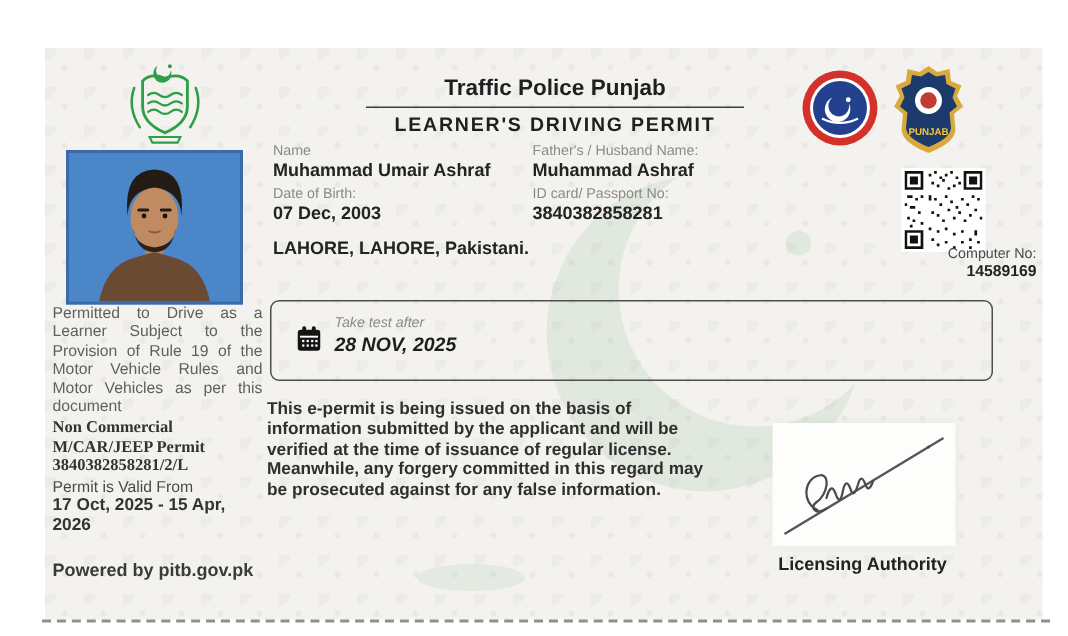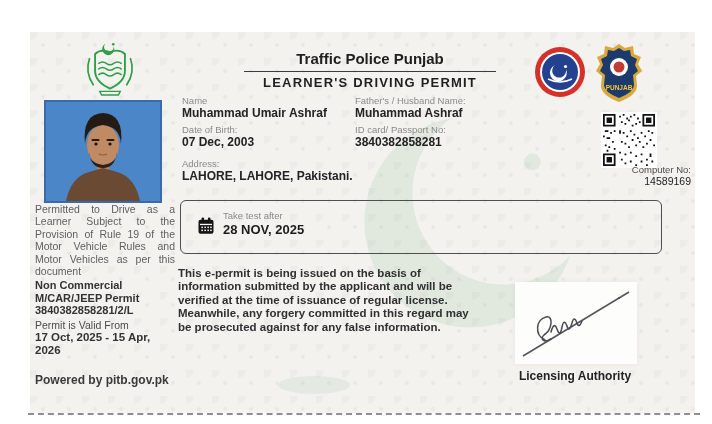--- a/index.html
+++ b/index.html
@@ -28,21 +28,21 @@
   .govt-logo{position:absolute;left:52px;top:6px;}
   .photo{
     position:absolute;left:14px;top:68px;width:114px;height:99px;
     border:2px solid #3a6aa8;background:#4a86c8;box-sizing:content-box;
   }
   .permission{
     position:absolute;left:5px;top:171px;width:140px;margin:0;
     font-size:10.5px;line-height:12.4px;color:#5f5f5f;text-align:justify;
   }
   .category{position:absolute;left:5px;top:247px;width:146px;
-    font-size:11px;line-height:12.6px;font-weight:bold;color:#333;}
+    font-size:11px;line-height:12.6px;font-weight:bold;color:#333;font-family:Liberation Serif, serif;}
   .validity{position:absolute;left:5px;top:287px;width:142px;}
   .validity .lbl{font-size:10.5px;line-height:12px;color:#4a4a4a;}
   .validity .val{font-size:11.5px;line-height:12.6px;font-weight:bold;color:#333;}
   .powered{position:absolute;left:5px;top:341px;font-size:12px;font-weight:bold;color:#3a3a3a;}
   
   .header{position:absolute;left:150px;top:18px;width:380px;text-align:center;}
   .org-title{font-size:15px;font-weight:bold;color:#1f1f1f;}
   .header-rule{width:252px;margin:4px auto 3px auto;border-top:1.6px solid #3c3c3c;}
   .permit-title{font-size:13px;font-weight:bold;letter-spacing:1.2px;color:#1f1f1f;}
   
@@ -53,25 +53,25 @@
   .f-father{left:325px;top:64px;}
   .f-dob{left:152px;top:93px;}
   .f-id{left:325px;top:93px;}
   .f-address{left:152px;top:127px;}
   
   .roundel{position:absolute;left:504px;top:14px;}
   .shield{position:absolute;left:564px;top:11px;}
   .qr{position:absolute;left:571px;top:80px;background:#fff;padding:2px;}
   .computer{position:absolute;left:541px;top:133px;width:120px;text-align:right;}
   .computer .lbl{font-size:9.5px;line-height:10.5px;color:#4a4a4a;}
-  .computer .val{font-size:10.5px;line-height:11.5px;font-weight:normal;color:#222;}
+  .computer .val{font-size:10.5px;line-height:11.5px;font-weight:bold;color:#222;}
   
   .test-box{
     position:absolute;left:150px;top:168px;width:482px;height:54px;
-    border:1.6px solid #4f4f4f;border-radius:6px;box-sizing:border-box;
+    border:1.6px solid #4f4f4f;border-radius:6px;box-sizing:border-box;font-style:italic;
   }
   .test-left{position:absolute;left:16px;top:9px;display:flex;align-items:center;}
   .cal{margin-right:8px;margin-top:4px;}
   .test-label{font-size:9.5px;line-height:11px;color:#8a8a8a;}
   .test-date{font-size:13px;line-height:17px;font-weight:bold;color:#1d1d1d;}
   .test-right{position:absolute;right:38px;top:8px;text-align:center;}
   .vclass{font-size:10.5px;font-weight:bold;color:#1d1d1d;margin-top:1px;}
   
   .notice{
     position:absolute;left:148px;top:235px;width:306px;margin:0;
@@ -163,21 +163,20 @@
   </div>
   <div class="field f-dob">
     <div class="lbl">Date of Birth:</div>
     <div class="val">07 Dec, 2003</div>
   </div>
   <div class="field f-id">
     <div class="lbl">ID card/ Passport No:</div>
     <div class="val">3840382858281</div>
   </div>
   <div class="field f-address">
-    <div class="lbl">Address:</div>
     <div class="val">LAHORE, LAHORE, Pakistani.</div>
   </div>
 
   <svg class="roundel" width="52" height="52" viewBox="0 0 52 52">
     <circle cx="26" cy="26" r="25" fill="#d33129"></circle>
     <circle cx="26" cy="26" r="20" fill="#ffffff"></circle>
     <circle cx="26" cy="26" r="18" fill="#24418f"></circle>
     <path d="M21 19 a8.5 8.5 0 1 0 11 4 a7 7 0 1 1 -11 -4 Z" fill="#ffffff"></path>
     <circle cx="31.5" cy="20.5" r="1.6" fill="#ffffff"></circle>
     <path d="M14 33 q12 6 24 0" stroke="#ffffff" stroke-width="1.4" fill="none"></path>

